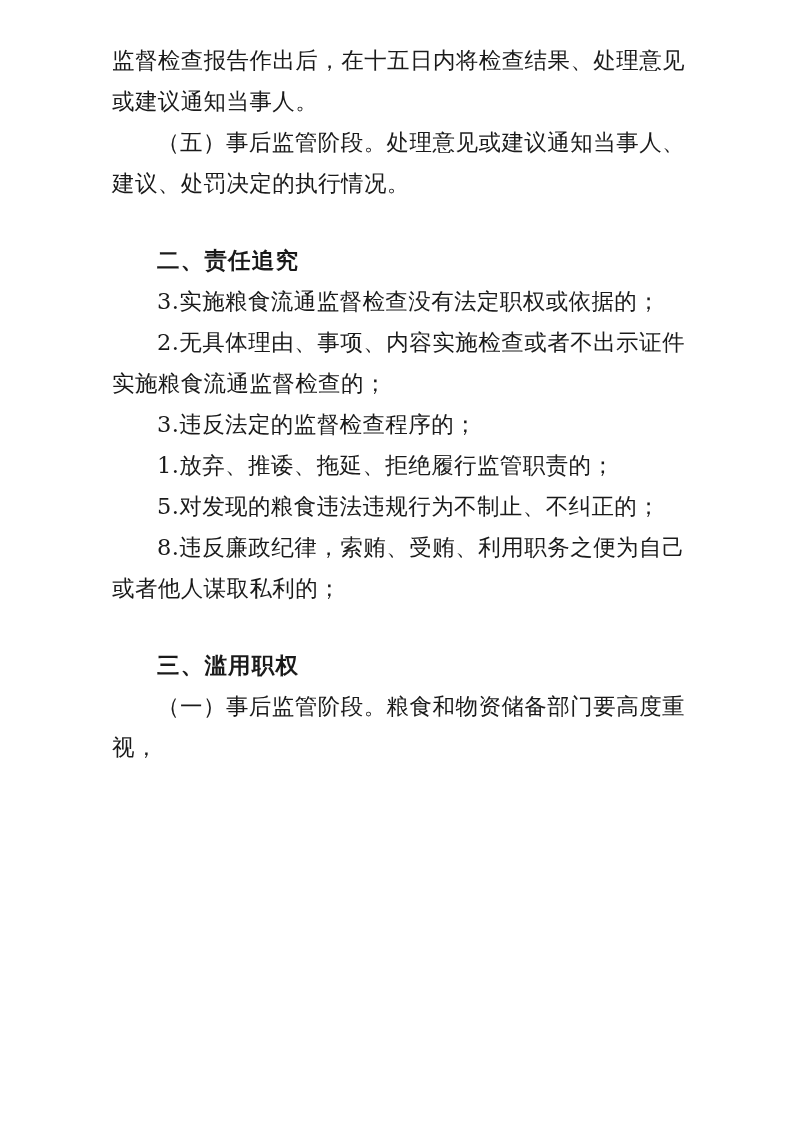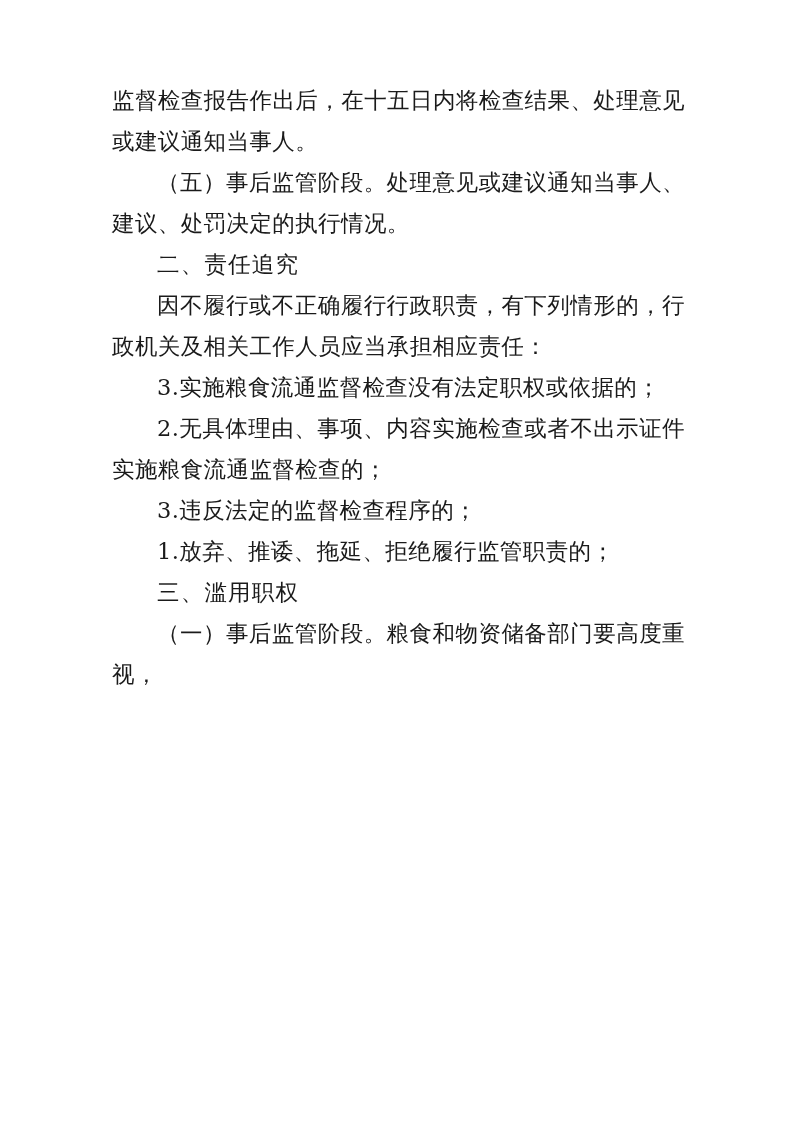--- a/index.html
+++ b/index.html
@@ -12,21 +12,21 @@
     background: #ffffff;
     font-family: "DejaVu Serif", "Liberation Serif", serif;
     color: #1a1a1a;
     overflow: hidden;
   }
   .page {
     position: relative;
     width: 793px;
     height: 1122px;
     box-sizing: border-box;
-    padding: 80px 108px 60px 112px;
+    padding: 40px 108px 60px 112px;
     background: #ffffff;
   }
   .doc-body {
     font-size: 22.5px;
     line-height: 41px;
     letter-spacing: 0.4px;
     text-align: justify;
     text-justify: inter-ideograph;
   }
   .para {
@@ -34,33 +34,35 @@
     padding: 0;
   }
   .indent {
     text-indent: 45px;
   }
   .noindent {
     text-indent: 0;
   }
   .heading {
     text-indent: 45px;
-    font-weight: normal;
+    font-weight: bold;
     letter-spacing: 1.2px;
+    margin-top: 36px;
   }
 </style>
 </head>
 <body>
 
 <div class="page">
   <div class="doc-body">
     <p class="para noindent">监督检查报告作出后，在十五日内将检查结果、处理意见或建议通知当事人。</p>
     <p class="para indent">（五）事后监管阶段。处理意见或建议通知当事人、建议、处罚决定的执行情况。</p>
     <p class="para heading">二、责任追究</p>
-    <p class="para indent">因不履行或不正确履行行政职责，有下列情形的，行政机关及相关工作人员应当承担相应责任：</p>
     <p class="para indent">3.实施粮食流通监督检查没有法定职权或依据的；</p>
     <p class="para indent">2.无具体理由、事项、内容实施检查或者不出示证件实施粮食流通监督检查的；</p>
     <p class="para indent">3.违反法定的监督检查程序的；</p>
     <p class="para indent">1.放弃、推诿、拖延、拒绝履行监管职责的；</p>
+    <p class="para indent">5.对发现的粮食违法违规行为不制止、不纠正的；</p>
+    <p class="para indent">8.违反廉政纪律，索贿、受贿、利用职务之便为自己或者他人谋取私利的；</p>
     <p class="para heading">三、滥用职权</p>
     <p class="para indent">（一）事后监管阶段。粮食和物资储备部门要高度重视，</p>
   </div>
 </div>
 
 </body></html>

